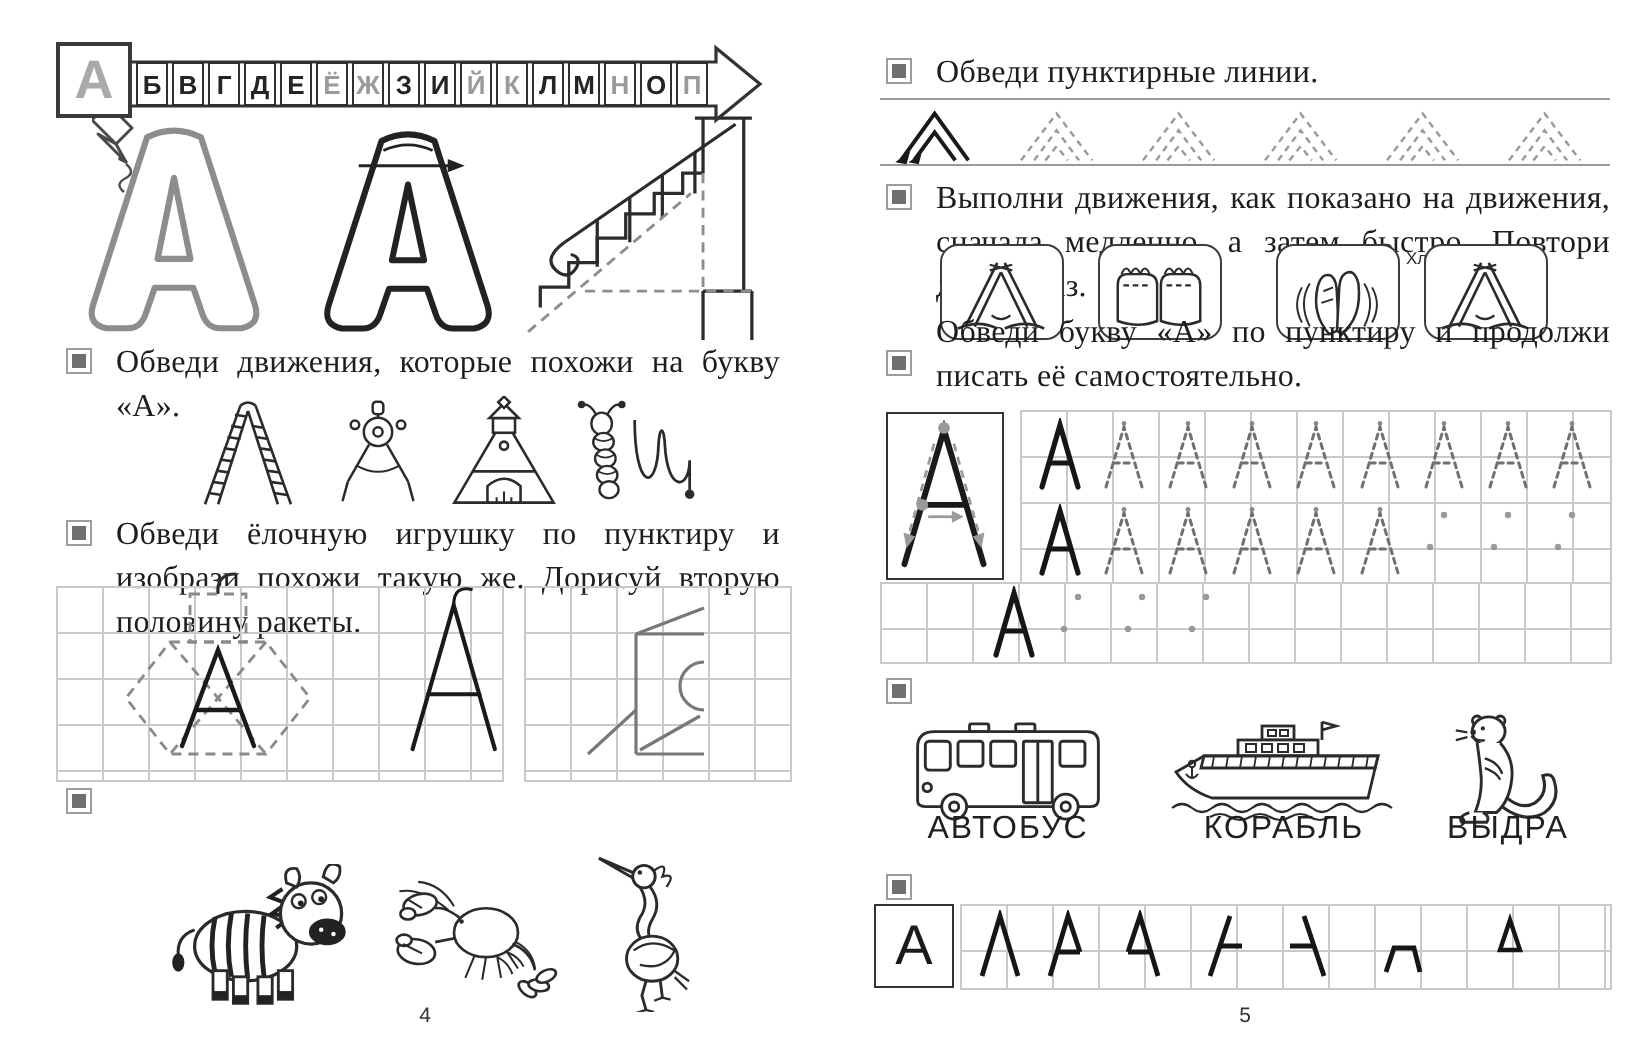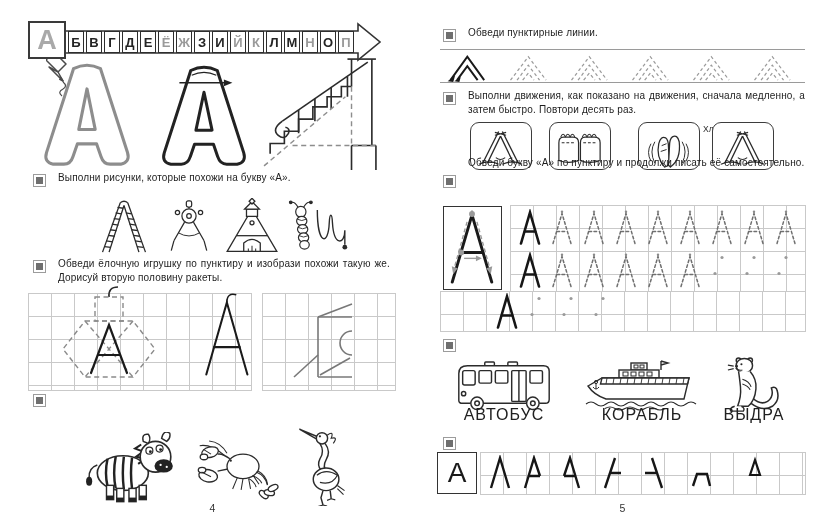--- a/index.html
+++ b/index.html
@@ -1,20 +1,20 @@
 <!DOCTYPE html>
 <html><head>
 <meta charset="utf-8">
 <style>
   html,body{margin:0;padding:0;background:#fff;}
   #canvas{position:relative;width:820px;height:530px;background:#fff;overflow:hidden;
           font-family:"Liberation Sans",sans-serif;color:#1c1c1c;}
   .abs{position:absolute;}
-  .task-text{position:absolute;font-size:10px;line-height:1.36;text-align:justify;
-             color:#1d1d1d;letter-spacing:0.15px;}
+  .task-text{position:absolute;font-size:16px;line-height:1.36;text-align:justify;
+             color:#1d1d1d;letter-spacing:0.15px;font-family:Liberation Serif, serif;}
   .marker{position:absolute;width:13px;height:13px;border:1.4px solid #9c9c9c;background:#fff;box-sizing:border-box;}
   .marker::after{content:"";position:absolute;inset:1.6px;background:#6f6f6f;}
   .grid{position:absolute;
         background-image:linear-gradient(to right,#c9c9c9 1px,transparent 1px),
                          linear-gradient(to bottom,#c9c9c9 1px,transparent 1px);
         background-size:23px 23px;border-right:1px solid #c9c9c9;border-bottom:1px solid #c9c9c9;}
   .alpha-big{position:absolute;left:28px;top:21px;width:38px;height:38px;border:2.2px solid #3a3a3a;
              box-sizing:border-box;display:flex;align-items:center;justify-content:center;
              font-size:27px;font-weight:bold;color:#a9a9a9;background:#fff;z-index:3;}
   .alpha-row{position:absolute;left:68px;top:31px;display:flex;z-index:2;}
@@ -133,21 +133,21 @@
       <path d="M8,96 L8,86 L22,86 L22,74 L36,74 L36,62 L50,62 L50,50 L64,50 L64,40 L78,40 L78,30 L88,30"></path>
     </g>
     <g stroke="#8d8d8d" stroke-width="1.4" fill="none" stroke-dasharray="5,3.5">
       <path d="M2,108 L82,40"></path>
         <path d="M30,88 L112,88"></path>
         <path d="M88,30 L88,88"></path>
     </g>
   </svg>
 
   <div class="marker" style="left:33px;top:174px"></div>
-  <div class="task-text" style="left:58px;top:171px;width:332px">Выполни рисунки, которые похожи на букву «А».</div>
+  <div class="task-text" style="left:58px;top:171px;width:332px">Обведи движения, которые похожи на букву «А».</div>
 
   <svg class="abs" style="left:95px;top:198px" width="58" height="56" viewBox="0 0 58 60">
     <g stroke="#2b2b2b" stroke-width="1.4" fill="none">
       <path d="M6,58 L25,5 M13,58 L29,8"></path>
         <path d="M33,5 L52,58 M29,8 L45,58"></path>
       <path d="M25,5 Q29,2 33,5"></path>
       <path d="M8,52 L15,53 M10,46 L17,47 M12,40 L19,41 M14,34 L21,35 M16,28 L23,29 M18,22 L25,23 M20,16 L26,17 M22,10 L28,11"></path>
       <path d="M43,52 L50,53 M41,46 L48,47 M39,40 L46,41 M37,34 L44,35 M35,28 L42,29 M33,22 L40,23 M31,16 L37,17"></path>
     </g>
   </svg>

